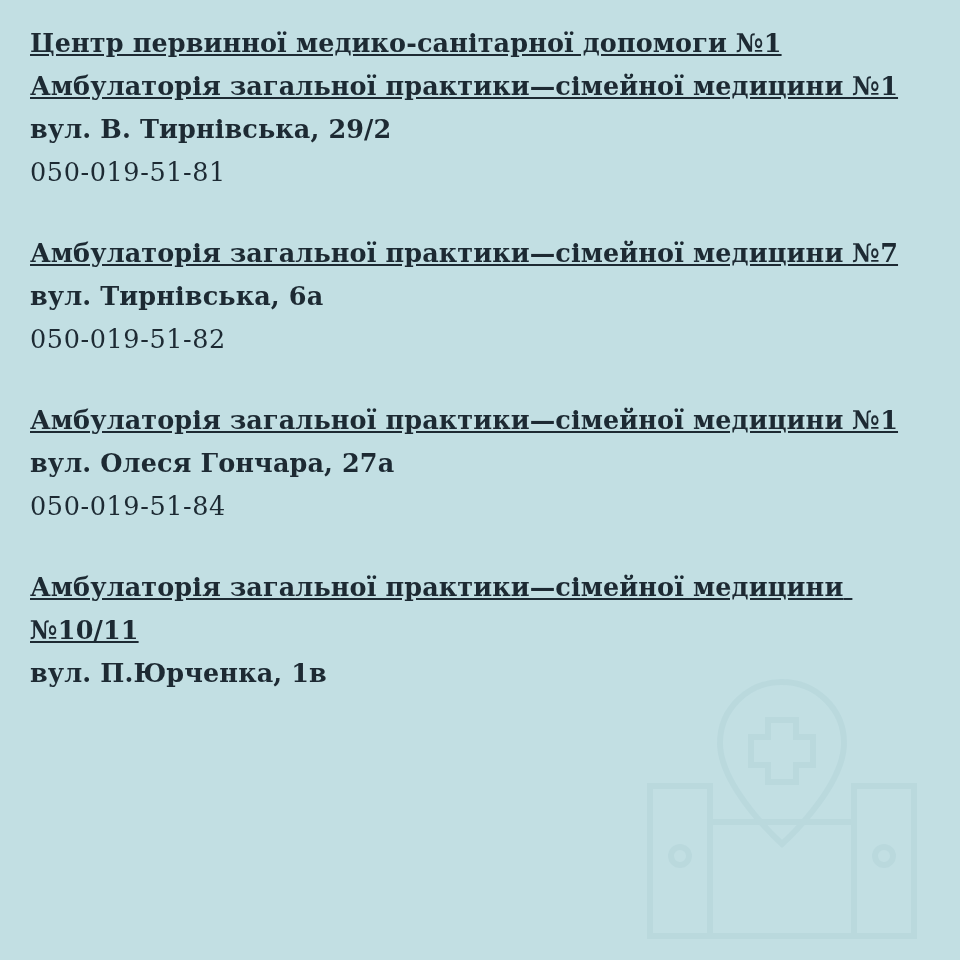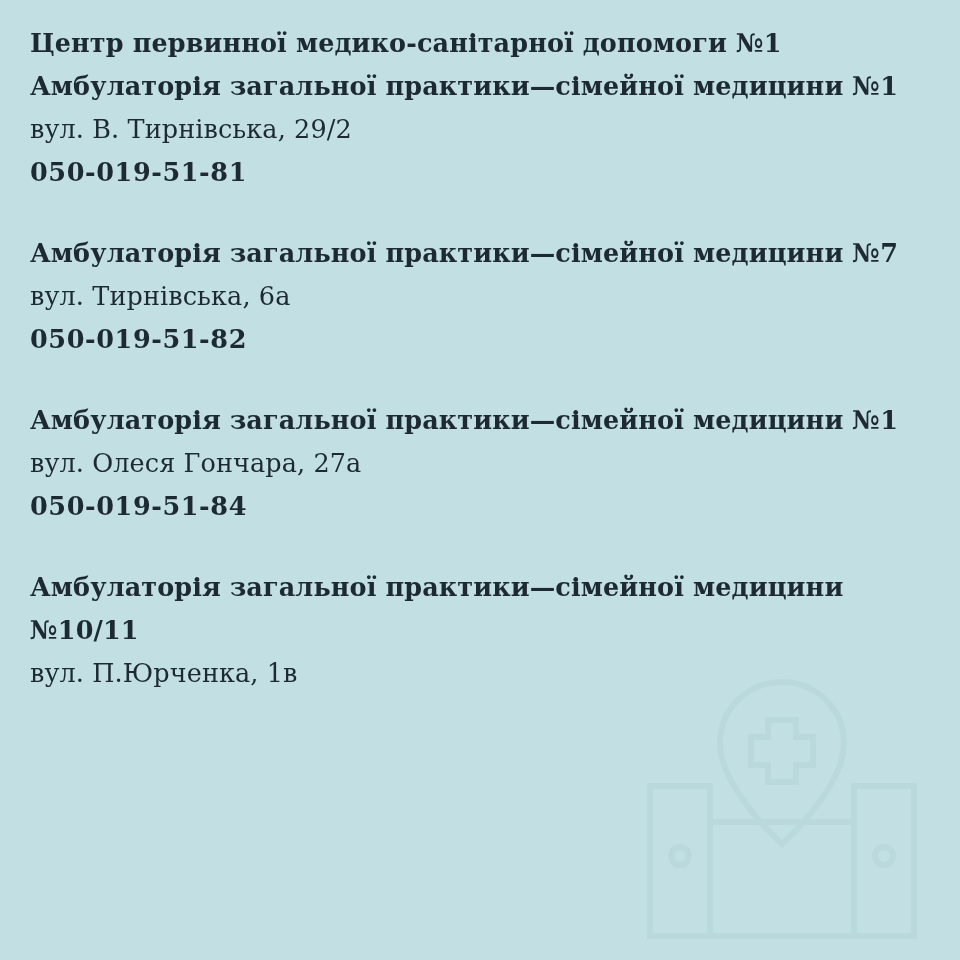--- a/index.html
+++ b/index.html
@@ -54,26 +54,27 @@
 
   .line {
     font-size: 25.5px;
     line-height: 43px;
     letter-spacing: 0.1px;
     white-space: pre-wrap;
     word-break: break-word;
   }
   .line.name {
     font-weight: 700;
+    text-decoration: underline;
   }
   .line.address {
-    font-weight: 400;
+    font-weight: 700;
   }
   .line.phone {
-    font-weight: 700;
+    font-weight: 400;
     letter-spacing: 0.6px;
   }
 </style>
 </head>
 <body>
 
 <div id="page">
 
   <div class="entries">
 

